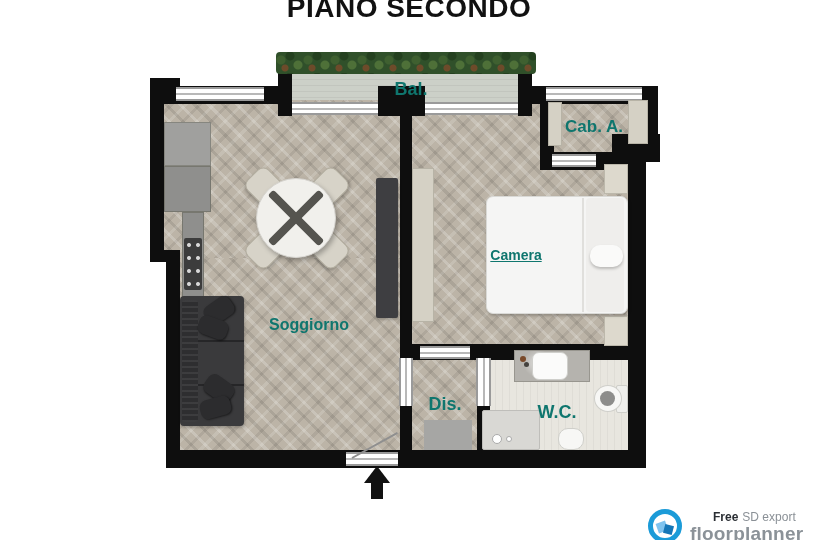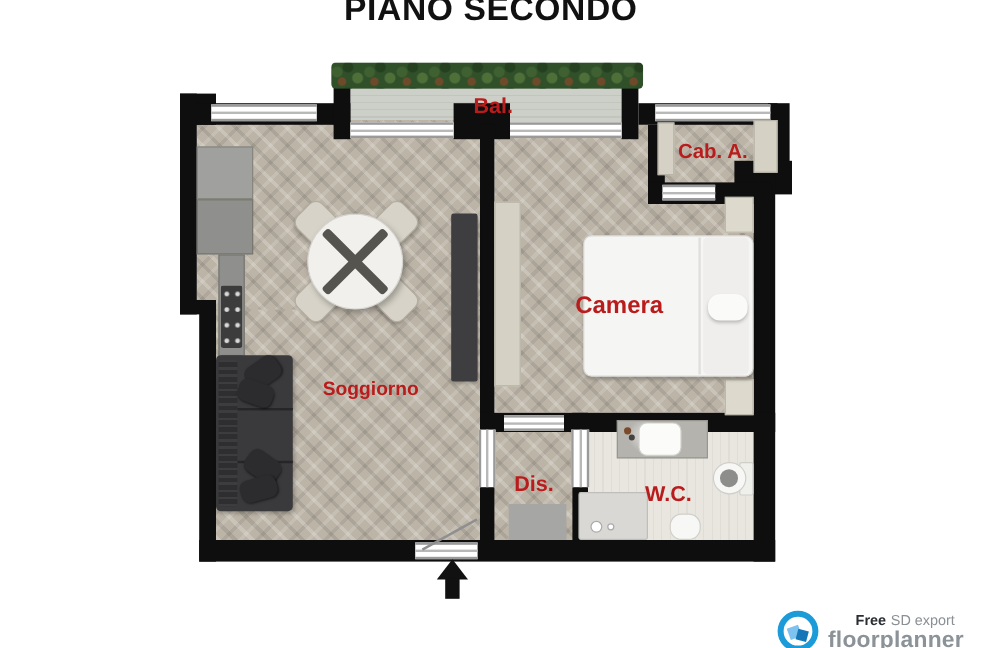--- a/index.html
+++ b/index.html
@@ -36,21 +36,21 @@
   .greenery{
     background-color:#30502a;border-radius:4px;
     background-image:
       radial-gradient(circle at 5px 8px,  #3f6030 0 4px, rgba(0,0,0,0) 5px),
       radial-gradient(circle at 14px 4px, #24401f 0 4px, rgba(0,0,0,0) 5px),
       radial-gradient(circle at 22px 13px,#4e7038 0 4px, rgba(0,0,0,0) 5px),
       radial-gradient(circle at 9px 16px, #6d4b2a 0 3px, rgba(0,0,0,0) 4px);
     background-size:27px 21px;
   }
 
-  .label{color:#b91c1c;font-weight:700;transform:translate(-50%,-50%);white-space:nowrap;}
+  .label{color:#0f766e;font-weight:700;transform:translate(-50%,-50%);white-space:nowrap;}
 
   .shadowed{box-shadow:2px 3px 5px rgba(0,0,0,.28);}
   .soft{box-shadow:1px 2px 3px rgba(0,0,0,.22);}
 
   .title{left:0;right:0;top:-8px;text-align:center;font-size:28px;font-weight:700;color:#111;letter-spacing:.5px;}
 
   
   .cab-gray{background:#a0a09e;border:1px solid #86867f;box-sizing:border-box;}
   .counter{background:#8f8f8d;border:1px solid #77776f;box-sizing:border-box;}
   .stove{background:#3c3c3c;border-radius:2px;
@@ -187,21 +187,21 @@
   <div class="abs toilet-tank" style="left:616px;top:385px;width:12px;height:28px;"></div>
   <div class="abs toilet-bowl" style="left:594px;top:385px;width:28px;height:27px;"></div>
   <div class="abs toilet-seat" style="left:600px;top:391px;width:15px;height:15px;"></div>
   <div class="abs bidet" style="left:558px;top:428px;width:26px;height:22px;"></div>
   <div class="abs shower" style="left:482px;top:410px;width:58px;height:40px;"></div>
   <div class="abs drain" style="left:492px;top:434px;width:10px;height:10px;"></div>
   <div class="abs drain" style="left:506px;top:436px;width:6px;height:6px;"></div>
 
   <div class="abs label" style="left:411px;top:89px;font-size:18px;">Bal.</div>
   <div class="abs label" style="left:594px;top:127px;font-size:17px;">Cab. A.</div>
-  <div class="abs label" style="left:516px;top:255px;font-size:20px;">Camera</div>
+  <div class="abs label" style="left:516px;top:255px;font-size:14px;text-decoration:underline;">Camera</div>
   <div class="abs label" style="left:309px;top:325px;font-size:16px;">Soggiorno</div>
   <div class="abs label" style="left:445px;top:404px;font-size:18px;">Dis.</div>
   <div class="abs label" style="left:557px;top:412px;font-size:18px;">W.C.</div>
 
   <div class="abs arrow-head" style="left:364px;top:466px;"></div>
   <div class="abs arrow-stem" style="left:371px;top:482px;width:12px;height:17px;"></div>
 
   <div class="abs logo-circle" style="left:648px;top:509px;">
     <div class="abs cube1" style="left:4px;top:8px;width:10px;height:10px;"></div>
     <div class="abs cube2" style="left:11px;top:11px;width:9px;height:9px;"></div>

